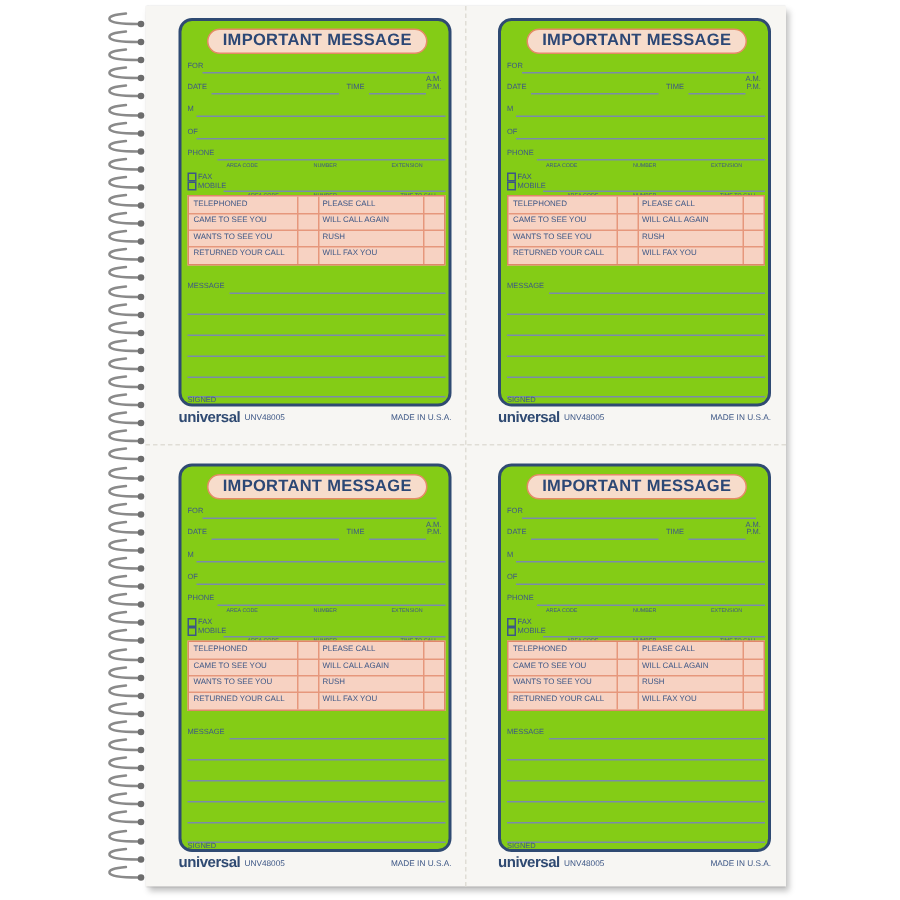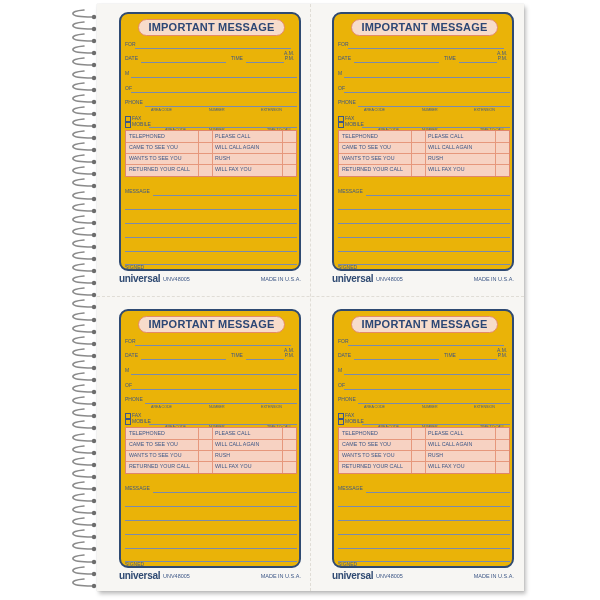--- a/index.html
+++ b/index.html
@@ -3,21 +3,21 @@
 <meta charset="utf-8">
 <style>
   html, body { margin:0; padding:0; }
   body { width:600px; height:600px; background:#ffffff; position:relative; overflow:hidden; font-family:"Liberation Sans", sans-serif; }
   .page { position:absolute; left:97px; top:4px; width:427px; height:587px; background:#f7f6f3; box-shadow: 2px 3px 4px rgba(0,0,0,0.25), 0 0 1px rgba(0,0,0,0.2); }
   .perf-v { position:absolute; left:213px; top:0; bottom:0; border-left:1px dashed #e0ddd6; }
   .perf-h { position:absolute; top:292px; left:0; right:0; border-top:1px dashed #e0ddd6; }
   .spiral { position:absolute; left:70px; top:6px; width:34px; height:585px; }
   .coil { position:absolute; left:0; width:32px; height:12px; }
   .slip { position:absolute; width:213px; height:292px; }
-  .card { position:absolute; left:22px; top:8px; width:182px; height:259px; border:2px solid #2f4a72; border-radius:9px; background:#eab308; box-sizing:border-box; }
+  .card { position:absolute; left:22px; top:8px; width:182px; height:259px; border:2px solid #2f4a72; border-radius:9px; background:#84cc16; box-sizing:border-box; }
   .title { position:absolute; left:17px; top:5px; width:145px; height:15px; border:1.5px solid #e58a66; border-radius:9px; background:#f7dccb; color:#2c4775; font-weight:bold; font-size:11px; text-align:center; line-height:15px; letter-spacing:0.2px; }
   .lbl { position:absolute; font-size:5px; color:#3d5786; }
   .line { position:absolute; height:0; border-top:1px solid #7a8bab; }
   .small { position:absolute; font-size:3.6px; color:#3d5786; }
   .ampm { position:absolute; font-size:5px; color:#3d5786; line-height:5px; text-align:right; }
   .chk { display:inline-block; width:4px; height:4px; border:0.8px solid #3d5786; vertical-align:middle; margin-right:1px; }
   .grid { position:absolute; left:4px; top:116px; width:172px; height:47px; border:1.5px solid #e0866a; background:#f7d2c2; box-sizing:border-box; }
   .row { position:absolute; left:0; right:0; height:11px; border-bottom:1px solid #e6977c; }
   .cell { position:absolute; font-size:5.3px; color:#3d5786; top:2px; }
   .vsep { position:absolute; top:0; bottom:0; border-left:1px solid #e6977c; }

